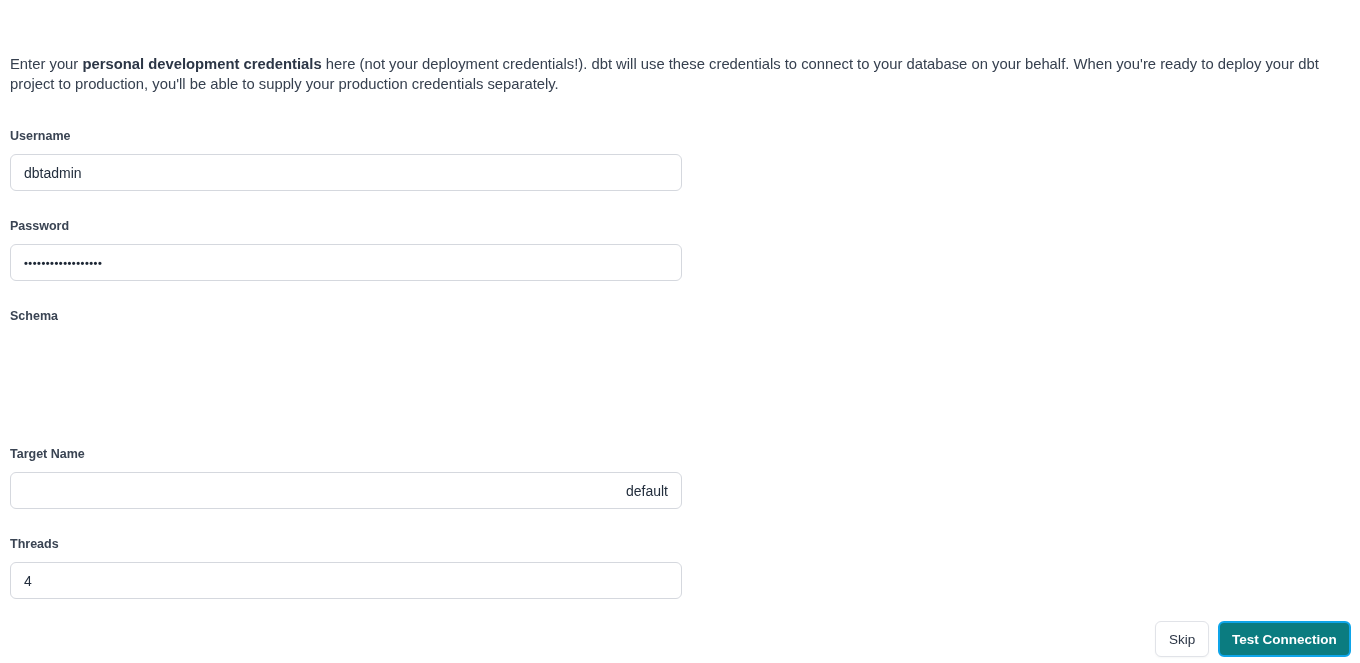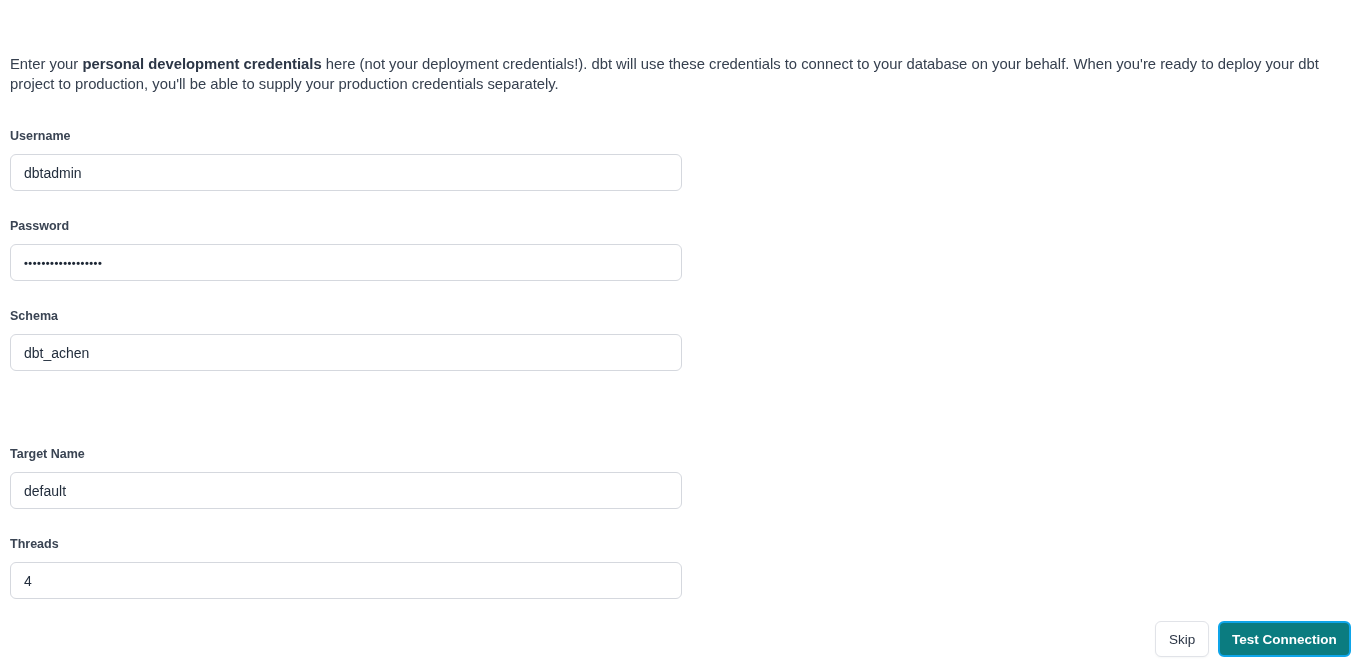--- a/index.html
+++ b/index.html
@@ -61,21 +61,21 @@
   .lbl-schema   { top: 309px; }
   .inp-schema   { top: 334px; }
   .schema-help {
     position: absolute; left: 10px; top: 380px;
     width: 672px;
     margin: 0;
     font-size: 13.3px; line-height: 20px;
     color: #6e7987;
   }
   .lbl-target   { top: 447px; }
-  .inp-target   { top: 472px; }
+  .inp-target   { top: 472px; text-align: right; }
   .lbl-threads  { top: 537px; }
   .inp-threads  { top: 562px; }
 
   .btn {
     position: absolute; top: 621px;
     height: 36px;
     border-radius: 6px;
     font-family: inherit;
     font-size: 13.5px;
     cursor: pointer;
@@ -108,21 +108,20 @@
 
   <p class="intro"><span>Enter your </span><b>personal development credentials</b><span> here (not your deployment credentials!). dbt will use these credentials to connect to your database on your behalf. When you're ready to deploy your dbt project to production, you'll be able to supply your production credentials separately.</span></p>
 
   <label class="field-label lbl-username">Username</label>
   <input class="text-input inp-username" type="text" value="dbtadmin" style="">
 
   <label class="field-label lbl-password">Password</label>
   <input class="text-input inp-password masked" type="text" value="••••••••••••••••••" style="">
 
   <label class="field-label lbl-schema">Schema</label>
-  <input class="text-input inp-schema" type="text" value="dbt_achen" style="">
 
   <label class="field-label lbl-target">Target Name</label>
   <input class="text-input inp-target" type="text" value="default" style="">
 
   <label class="field-label lbl-threads">Threads</label>
   <input class="text-input inp-threads" type="text" value="4" style="">
 
   <button class="btn btn-skip">Skip</button>
   <button class="btn btn-primary">Test Connection</button>
 

